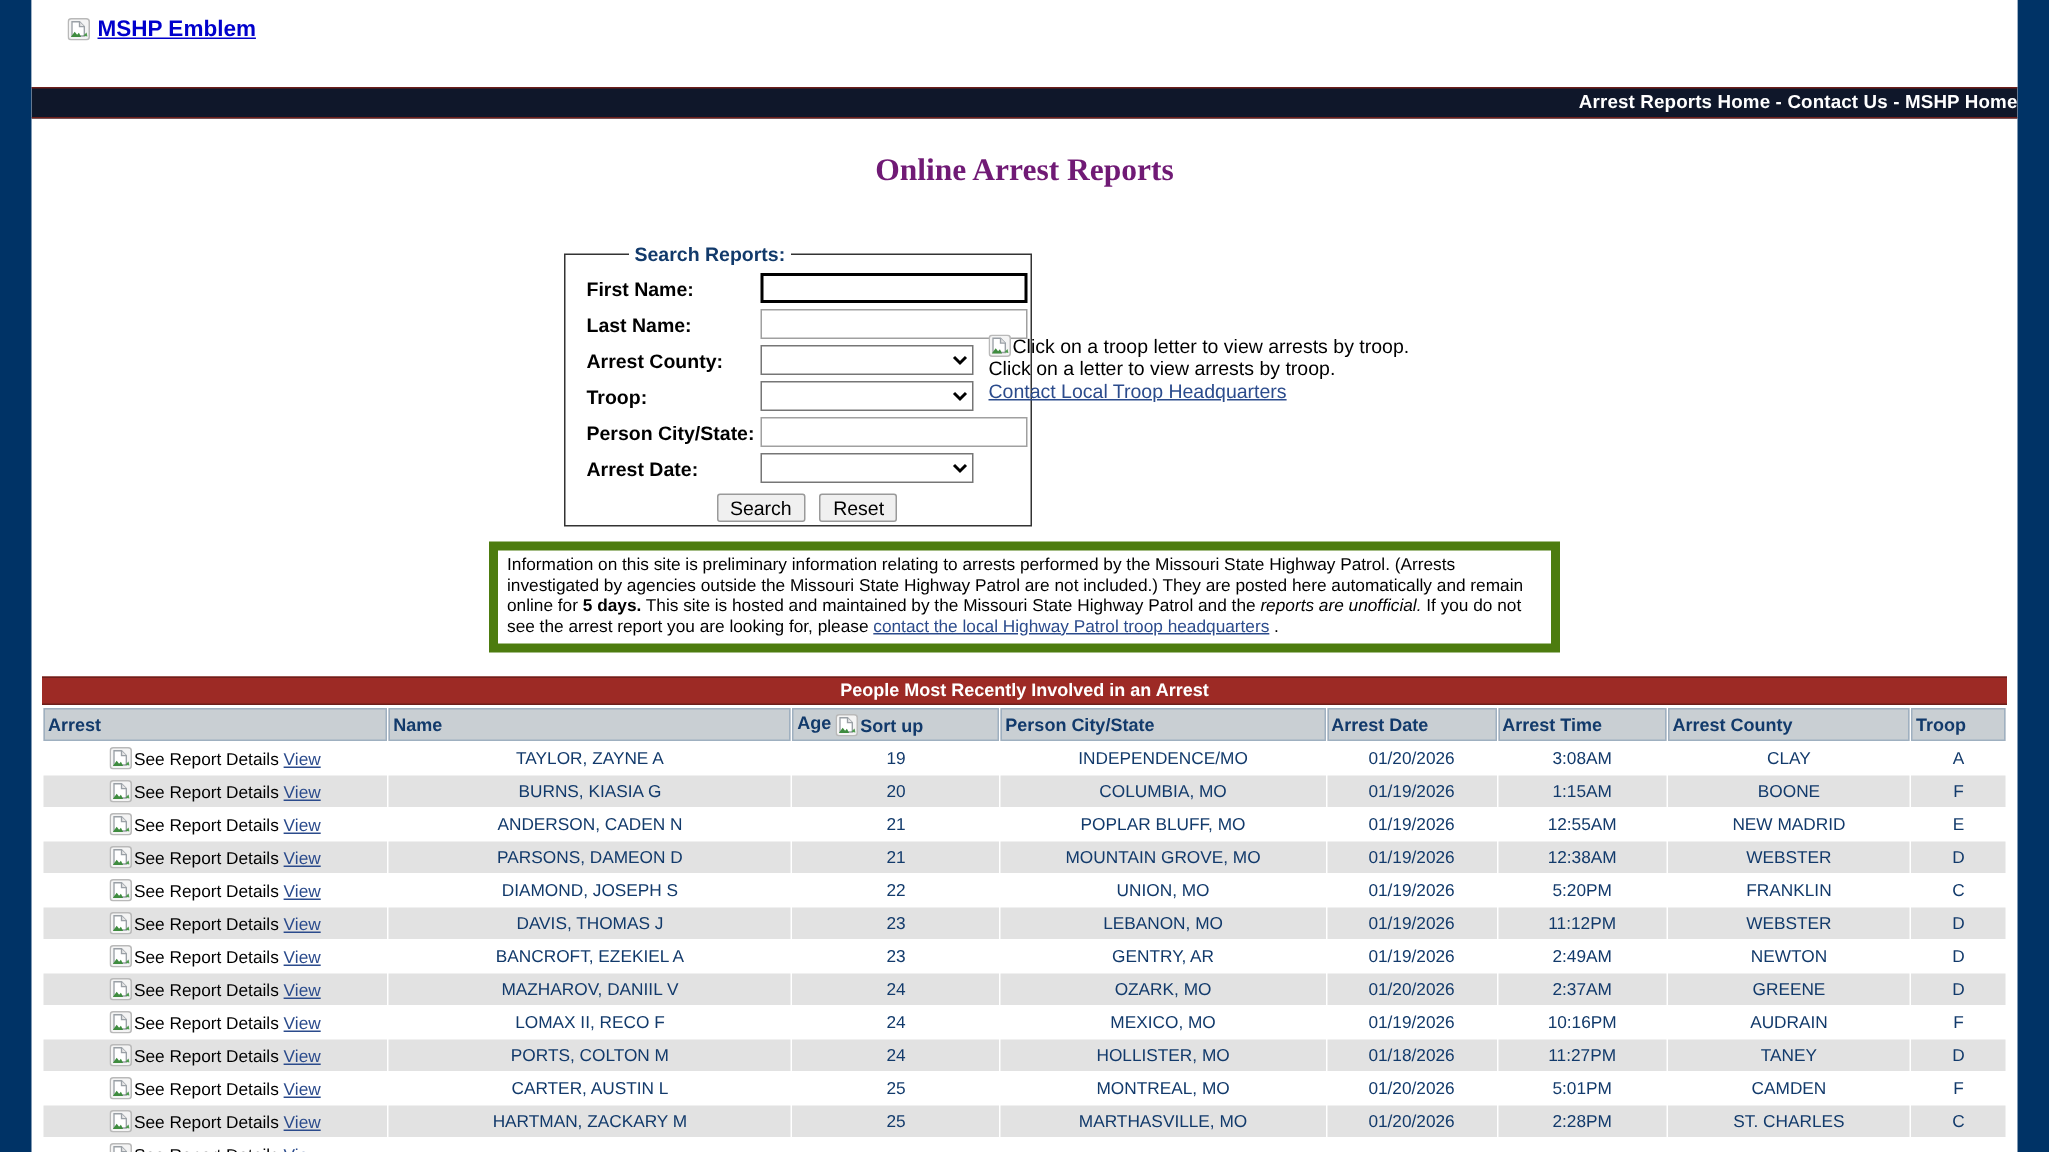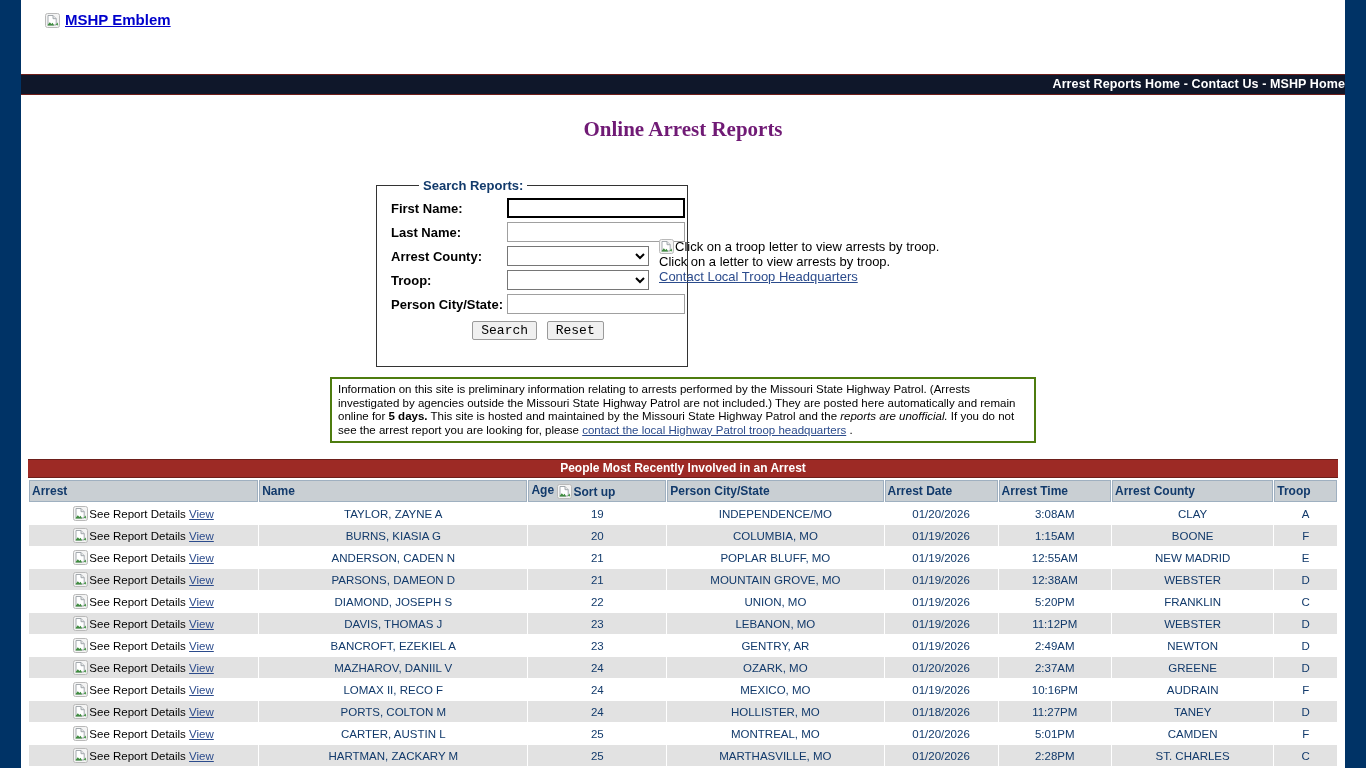--- a/index.html
+++ b/index.html
@@ -18,21 +18,21 @@
     left: 21px;
     top: 0;
     width: 1324px;
     min-height: 768px;
     background: #ffffff;
     overflow: hidden;
   }
 
   
   .emblem-bar {
-    height: 74px;
+    height: 58px;
     background: #ffffff;
     position: relative;
   }
   .emblem-wrap {
     position: absolute;
     left: 7px;
     top: 10px;
     width: 160px;
     text-align: center;
     line-height: 19px;
@@ -137,21 +137,21 @@
   select.sel {
     width: 142px;
     height: 20px;
     font-size: 12px;
     border: 1px solid #767676;
     background: #ffffff;
     box-sizing: border-box;
   }
   .btnrow { text-align: center; padding-top: 5px !important; }
   button.btn {
-    font-family: Liberation Mono, monospace;
+    font-family: Liberation Sans, sans-serif;
     font-size: 13px;
     padding: 1px 8px;
     background: #f0f0f0;
     border: 1px solid #9a9a9a;
     border-radius: 2px;
     color: #000;
     margin: 0 3px;
   }
 
   
@@ -168,21 +168,21 @@
   .troop-info a {
     color: #2b4b8c;
     text-decoration: underline;
   }
   .troop-alt { color: #000; }
 
   
   .disclaimer {
     width: 690px;
     margin: 0 auto;
-    border: 2px solid #4d7c0f;
+    border: 6px solid #4d7c0f;
     padding: 4px 6px;
     font-size: 11.5px;
     line-height: 13.5px;
     color: #000;
     background: #ffffff;
   }
   .disclaimer a { color: #2b4b8c; text-decoration: underline; }
   .disclaimer i { font-style: italic; }
   .disclaimer b { font-weight: bold; }
 
@@ -292,20 +292,24 @@
           <td class="lbl">Arrest County:</td>
           <td><select class="sel"><option></option></select></td>
         </tr>
         <tr>
           <td class="lbl">Troop:</td>
           <td><select class="sel"><option></option></select></td>
         </tr>
         <tr>
           <td class="lbl">Person City/State:</td>
           <td><input class="txt" type="text" value="" style=""></td>
+        </tr>
+        <tr>
+          <td class="lbl">Arrest Date:</td>
+          <td><select class="sel"><option></option></select></td>
         </tr>
         <tr>
           <td colspan="2" class="btnrow">
             <button class="btn">Search</button>
             <button class="btn">Reset</button>
           </td>
         </tr>
       </tbody>
         </table>
     </fieldset>

